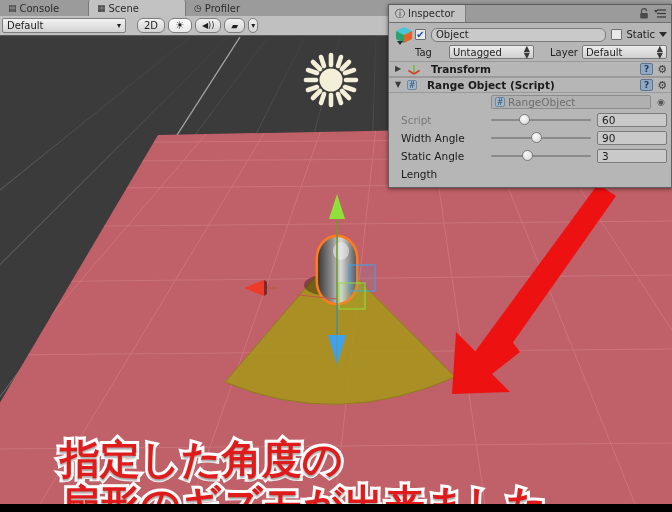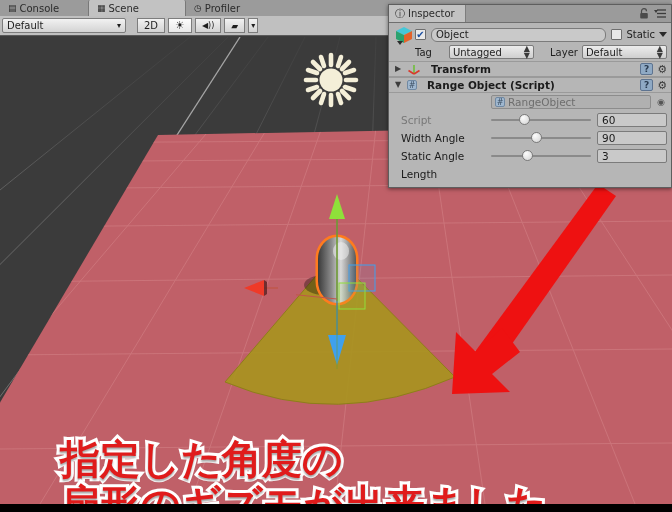--- a/index.html
+++ b/index.html
@@ -19,21 +19,21 @@
                border-top-left-radius:2px;border-top-right-radius:2px;}
   .ticon{font-size:9px;line-height:1;display:inline-block;}
 
   #sv-toolbar{position:absolute;left:0;top:16px;width:672px;height:20px;background:#c0c0c0;
               border-bottom:1px solid #5a5a5a;display:flex;align-items:center;padding:0 2px;
               box-sizing:border-box;gap:3px;}
   .tb-dd{height:15px;min-width:124px;background:linear-gradient(#f2f2f2,#d3d3d3);
          border:1px solid #7d7d7d;border-radius:2px;display:flex;align-items:center;
          justify-content:space-between;padding:0 4px;font-size:10px;color:#1e1e1e;box-sizing:border-box;}
   .tb-btn{height:15px;background:linear-gradient(#f2f2f2,#d3d3d3);border:1px solid #7d7d7d;
-          border-radius:0;display:flex;align-items:center;justify-content:center;
+          border-radius:6px;display:flex;align-items:center;justify-content:center;
           padding:0 6px;font-size:10px;color:#1e1e1e;box-sizing:border-box;}
   .tb-btn.on{background:linear-gradient(#fdfdfd,#e9e9e9);}
   .tb-sep{width:5px;}
 
   #viewport{position:absolute;left:0;top:37px;width:672px;height:467px;
             background:#3b3b3b;overflow:hidden;}
   #grid{position:absolute;inset:0;}
   #plane{position:absolute;inset:0;}
   #fan{position:absolute;inset:0;}
   .capsule{position:absolute;}

